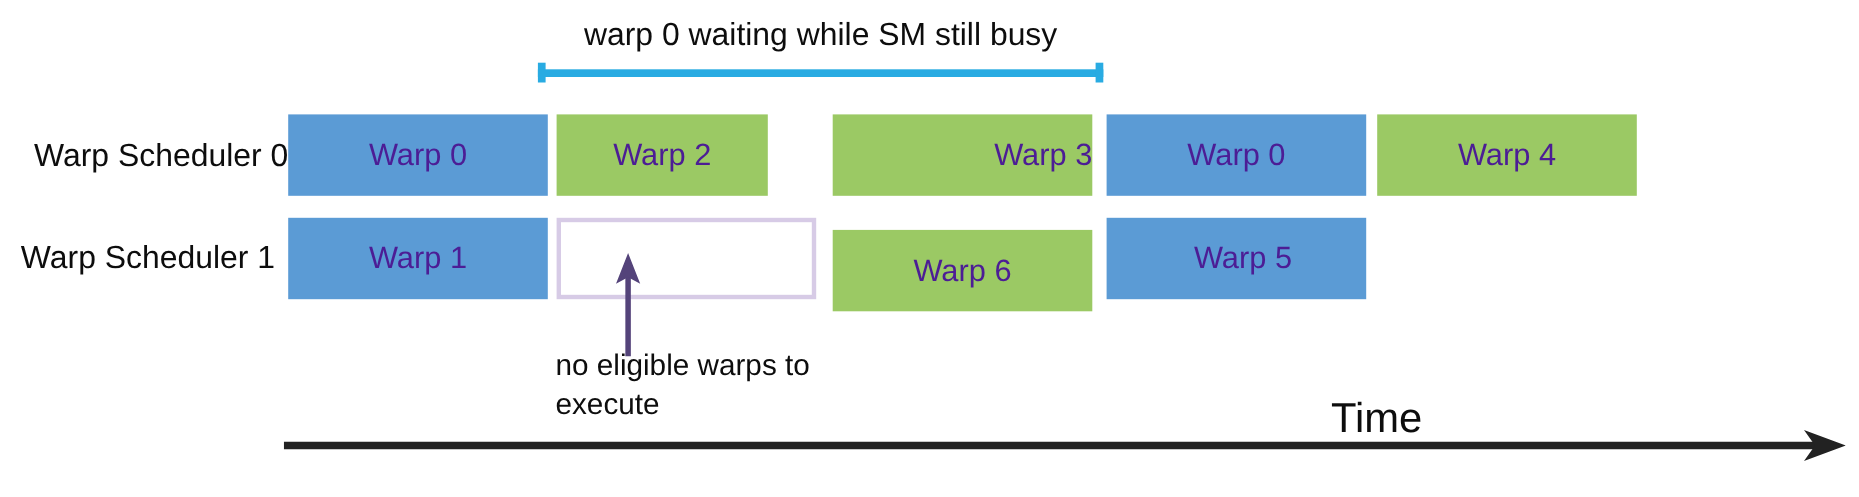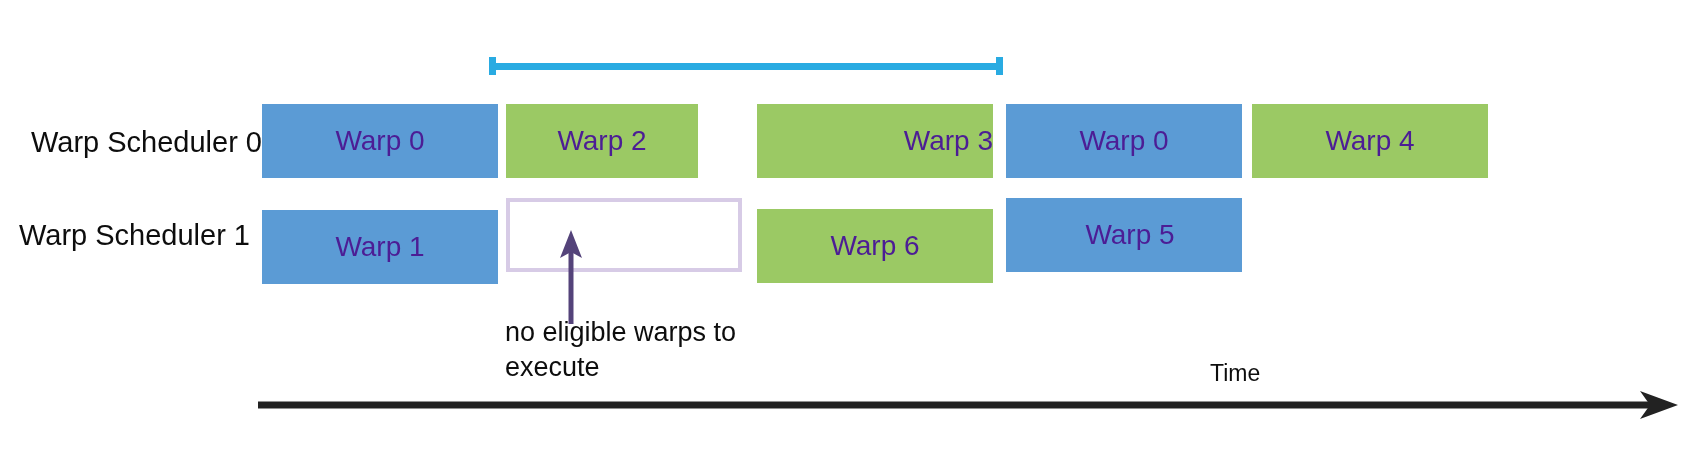--- a/index.html
+++ b/index.html
@@ -123,31 +123,32 @@
     position: absolute;
     left: 258px;
     top: 390px;
     width: 1420px;
     height: 30px;
   }
   #time-label {
     position: absolute;
     left: 1210px;
     top: 362px;
-    font-size: 23px;
+    font-size: 38px;
     line-height: 1;
     color: #0d0d0d;
     white-space: nowrap;
   }
 </style>
 </head>
 <body>
 
 <div id="stage">
 
+  <div id="bracket-label">warp 0 waiting while SM still busy</div>
 
   <div id="bracket">
     <div class="cap left"></div>
     <div class="bar-line"></div>
     <div class="cap right"></div>
   </div>
 
   <div class="row-label" id="label-ws0">Warp Scheduler 0</div>
   <div class="row-label" id="label-ws1">Warp Scheduler 1</div>
 
@@ -160,21 +161,21 @@
   <div class="bar green row0" style="left:757px;  width:236px;justify-content:flex-end;">
       <span>Warp 3</span>
     </div>
   <div class="bar blue row0" style="left:1006px; width:236px;">
       <span>Warp 0</span>
     </div>
   <div class="bar green row0" style="left:1252px; width:236px;">
       <span>Warp 4</span>
     </div>
 
-  <div class="bar blue row1" style="left:262px;  width:236px;margin-top:12px;">
+  <div class="bar blue row1" style="left:262px;  width:236px;">
       <span>Warp 1</span>
     </div>
   <div class="bar empty row1" style="left:506px;  width:236px;">
       <span></span>
     </div>
   <div class="bar green row1" style="left:757px;  width:236px;margin-top:11px;">
       <span>Warp 6</span>
     </div>
   <div class="bar blue row1" style="left:1006px; width:236px;padding-left:12px;">
       <span>Warp 5</span>

